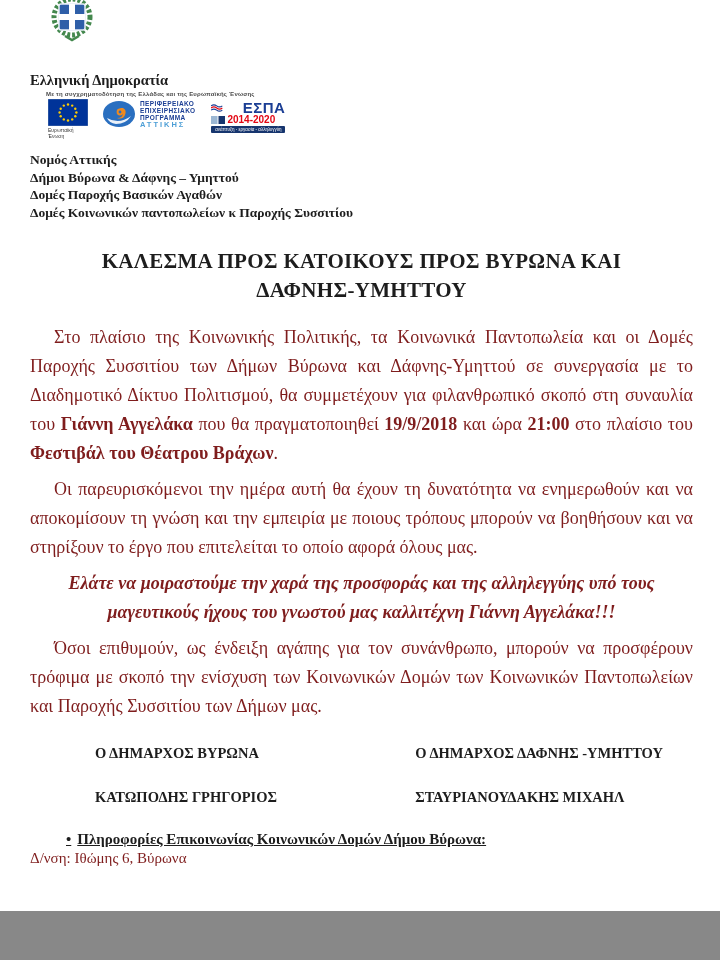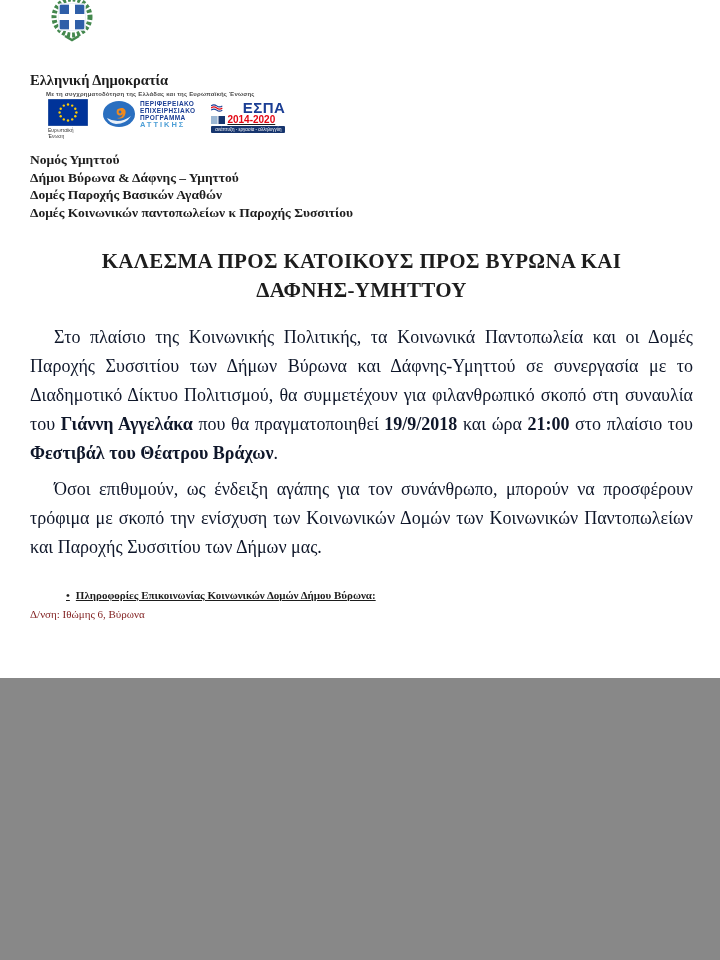--- a/index.html
+++ b/index.html
@@ -1,19 +1,19 @@
 <!DOCTYPE html>
 <html><head>
 <meta charset="utf-8">
 <style>
   * { margin:0; padding:0; box-sizing:border-box; }
   html,body { background:#888; }
   .page {
     position:relative;
-    width:720px; height:678px;
+    width:720px; height:911px;
     margin:0 auto;
     background:#ffffff;
     font-family:"Liberation Serif","DejaVu Serif",serif;
     color:#1d1d1d;
     overflow:hidden;
   }
   .inner { padding:0 27px 0 30px; }
 
   
   .emblem-wrap { margin:-4px 0 0 15px; height:46px; }
@@ -30,21 +30,21 @@
   .logos-row { display:flex; align-items:flex-start; margin-top:2px; }
   .eu-flag { display:flex; flex-direction:column; align-items:center; margin-left:2px; }
   .eu-caption { font-family:"Liberation Sans",sans-serif; font-size:5px; color:#333; margin-top:1px; }
   .attica { display:flex; align-items:center; margin-left:14px; }
   .attica-text { margin-left:4px; font-family:"Liberation Sans",sans-serif; font-weight:bold; line-height:7px; }
   .attica-text .l { font-size:6.5px; color:#1b3e94; letter-spacing:.4px; }
   .attica-text .l4 { font-size:7.5px; color:#4d9fd6; letter-spacing:2px; }
   .espa { margin-left:16px; width:74px; font-family:"Liberation Sans",sans-serif; }
   .espa-top { display:flex; align-items:center; }
   .espa-name { font-size:15px; font-weight:bold; color:#1b3e94; letter-spacing:.5px; margin-left:20px; }
-  .espa-mid { display:flex; align-items:center; margin-top:-2px;text-decoration:underline; }
+  .espa-mid { display:flex; align-items:center; margin-top:-2px; }
   .espa-years { font-size:10px; font-weight:bold; color:#e30613; margin-left:2px; }
   .espa-bar {
     margin-top:1px; background:#16356e; color:#fff;
     font-size:4.5px; text-align:center; padding:1px 0; border-radius:1px;
     white-space:nowrap; overflow:hidden;
   }
 
   
   .sender { margin-top:12px; font-weight:bold; font-size:13.5px; line-height:17.5px; }
 
@@ -52,38 +52,38 @@
   .title {
     margin-top:26px; text-align:center;
     font-size:21px; font-weight:bold; line-height:29px;
     padding:0 30px; letter-spacing:.3px;
   }
 
   
   .body-text { margin-top:18px; }
   .body-text p {
     font-size:18px; line-height:29px; text-align:justify;
-    text-indent:24px; margin-bottom:7px; color:#0f172a;
+    text-indent:24px; margin-bottom:7px; color:#7f1d1d;
   }
   .body-text .invite {
     text-align:center; text-indent:0; font-weight:bold; font-style:italic;
     padding:0 34px; margin-top:2px; margin-bottom:7px;
   }
 
   
   .signatures {
     display:flex; justify-content:space-between;
     margin-top:24px; padding:0 30px 0 65px;
     font-size:14.5px; font-weight:bold;
   }
   .sig-col .sig-name { margin-top:27px; }
   .sig-col.right { text-align:left; }
 
   
-  .contacts { margin-top:24px; font-size:11px; line-height:18.5px; }
+  .contacts { margin-top:24px; font-size:15px; line-height:18.5px; }
   .contact-block { margin-bottom:16px; }
   .contact-heading { font-weight:bold; text-decoration:underline; padding-left:36px; }
   .contact-heading .bullet { margin-right:6px; text-decoration:none; }
   .contact-line { color:#7f1d1d; }
 </style>
 </head>
 <body>
 
 <div class="page">
   <div class="inner">
@@ -155,33 +155,45 @@
               <rect x="7.5" width="6.5" height="8" fill="#16356e"></rect>
             </svg>
             <span class="espa-years">2014-2020</span>
           </div>
           <div class="espa-bar">ανάπτυξη - εργασία - αλληλεγγύη</div>
         </div>
       </div>
     </div>
 
     <div class="sender">
-      <div>Νομός Υμηττού</div>
+      <div>Νομός Αττικής</div>
       <div>Δήμοι Βύρωνα &amp; Δάφνης – Υμηττού</div>
       <div>Δομές Παροχής Βασικών Αγαθών</div>
       <div>Δομές Κοινωνικών παντοπωλείων κ Παροχής Συσσιτίου</div>
     </div>
 
     <div class="title">ΚΑΛΕΣΜΑ ΠΡΟΣ ΚΑΤΟΙΚΟΥΣ ΠΡΟΣ ΒΥΡΩΝΑ ΚΑΙ ΔΑΦΝΗΣ-ΥΜΗΤΤΟΥ</div>
 
     <div class="body-text">
       <p><span>Στο πλαίσιο της Κοινωνικής Πολιτικής, τα Κοινωνικά Παντοπωλεία και οι Δομές Παροχής Συσσιτίου των Δήμων Βύρωνα και Δάφνης-Υμηττού σε συνεργασία με το Διαδημοτικό Δίκτυο Πολιτισμού,  θα συμμετέχουν για φιλανθρωπικό σκοπό στη συναυλία του </span><b>Γιάννη Αγγελάκα</b><span> που θα πραγματοποιηθεί </span><b>19/9/2018</b><span> και ώρα </span><b>21:00</b><span> στο πλαίσιο του </span><b>Φεστιβάλ του Θέατρου Βράχων</b><span>.</span></p>
+      <p>Οι παρευρισκόμενοι την ημέρα αυτή θα έχουν τη δυνατότητα να ενημερωθούν και να αποκομίσουν τη γνώση και την εμπειρία με ποιους τρόπους μπορούν να βοηθήσουν και να στηρίξουν το έργο που επιτελείται το οποίο αφορά όλους μας.</p>
+      <p class="invite">Ελάτε να μοιραστούμε την χαρά της προσφοράς και της αλληλεγγύης υπό τους μαγευτικούς ήχους του γνωστού μας καλλιτέχνη Γιάννη Αγγελάκα!!!</p>
       <p>Όσοι επιθυμούν, ως ένδειξη αγάπης για τον συνάνθρωπο, μπορούν να προσφέρουν τρόφιμα με σκοπό την ενίσχυση των Κοινωνικών Δομών των Κοινωνικών Παντοπωλείων και Παροχής Συσσιτίου των Δήμων μας.</p>
     </div>
 
+    <div class="signatures">
+      <div class="sig-col left">
+        <div>Ο ΔΗΜΑΡΧΟΣ ΒΥΡΩΝΑ</div>
+        <div class="sig-name">ΚΑΤΩΠΟΔΗΣ ΓΡΗΓΟΡΙΟΣ</div>
+      </div>
+      <div class="sig-col right">
+        <div>Ο ΔΗΜΑΡΧΟΣ ΔΑΦΝΗΣ -ΥΜΗΤΤΟΥ</div>
+        <div class="sig-name">ΣΤΑΥΡΙΑΝΟΥΔΑΚΗΣ ΜΙΧΑΗΛ</div>
+      </div>
+    </div>
 
     <div class="contacts">
 
       <div class="contact-block">
         <div class="contact-heading"><span class="bullet">•</span><span>Πληροφορίες Επικοινωνίας Κοινωνικών Δομών Δήμου Βύρωνα:</span></div>
         <div class="contact-line"><span>Δ/νση: </span><span>Ιθώμης 6, Βύρωνα</span></div>
 
       </div>
 
     </div>

